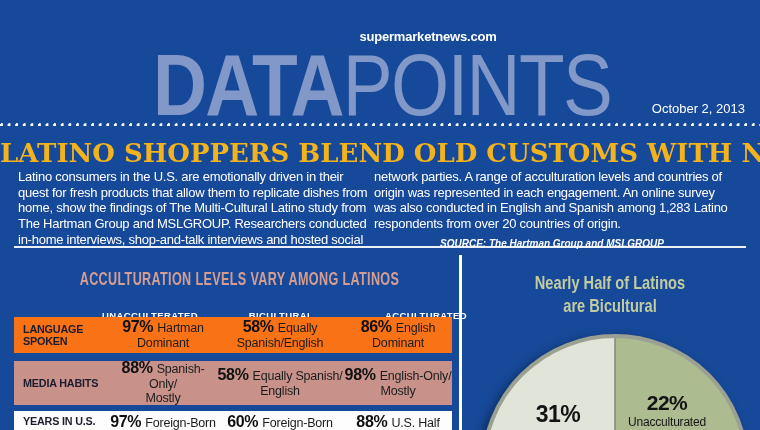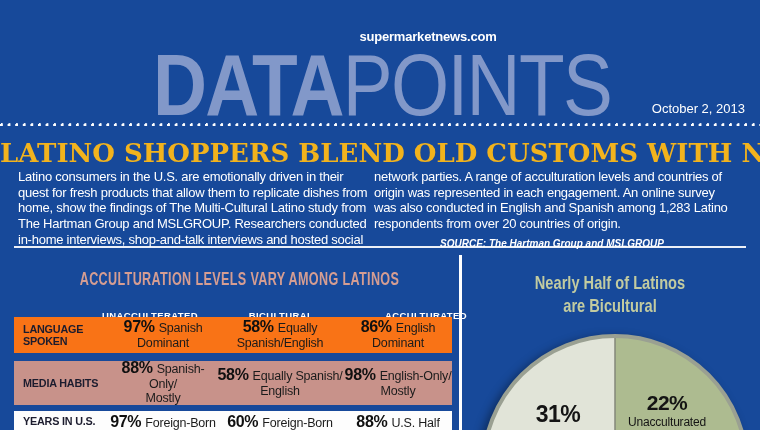--- a/index.html
+++ b/index.html
@@ -112,21 +112,21 @@
   <div class="v-divider"></div>
 
   <div class="table-title">ACCULTURATION LEVELS VARY AMONG LATINOS</div>
   <span class="thead-label th1">UNACCULTERATED</span>
   <span class="thead-label th2">BICULTURAL</span>
   <span class="thead-label th3">ACCULTURATED</span>
 
   <div class="trow row-language">
     <div class="rlabel">LANGUAGE SPOKEN</div>
     <div class="cell">
-      <div><b>97%</b><span>Spanish</span></div>
+      <div><b>97%</b><span>Hartman</span></div>
       <div>Dominant</div>
     </div>
     <div class="cell">
       <div><b>58%</b><span>Equally</span></div>
       <div>Spanish/English</div>
     </div>
     <div class="cell">
       <div><b>86%</b><span>English</span></div>
       <div>Dominant</div>
     </div>

